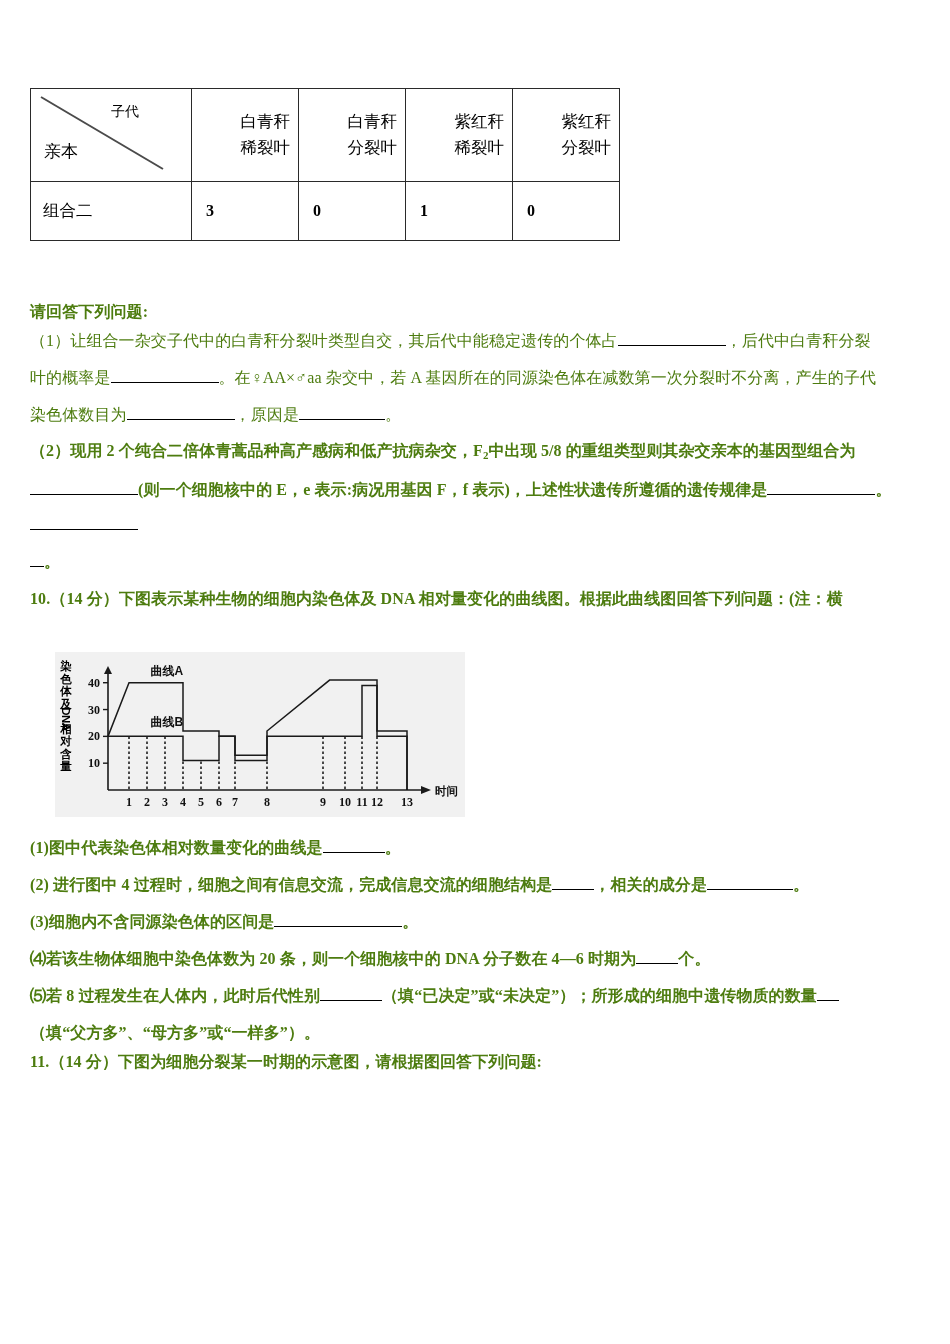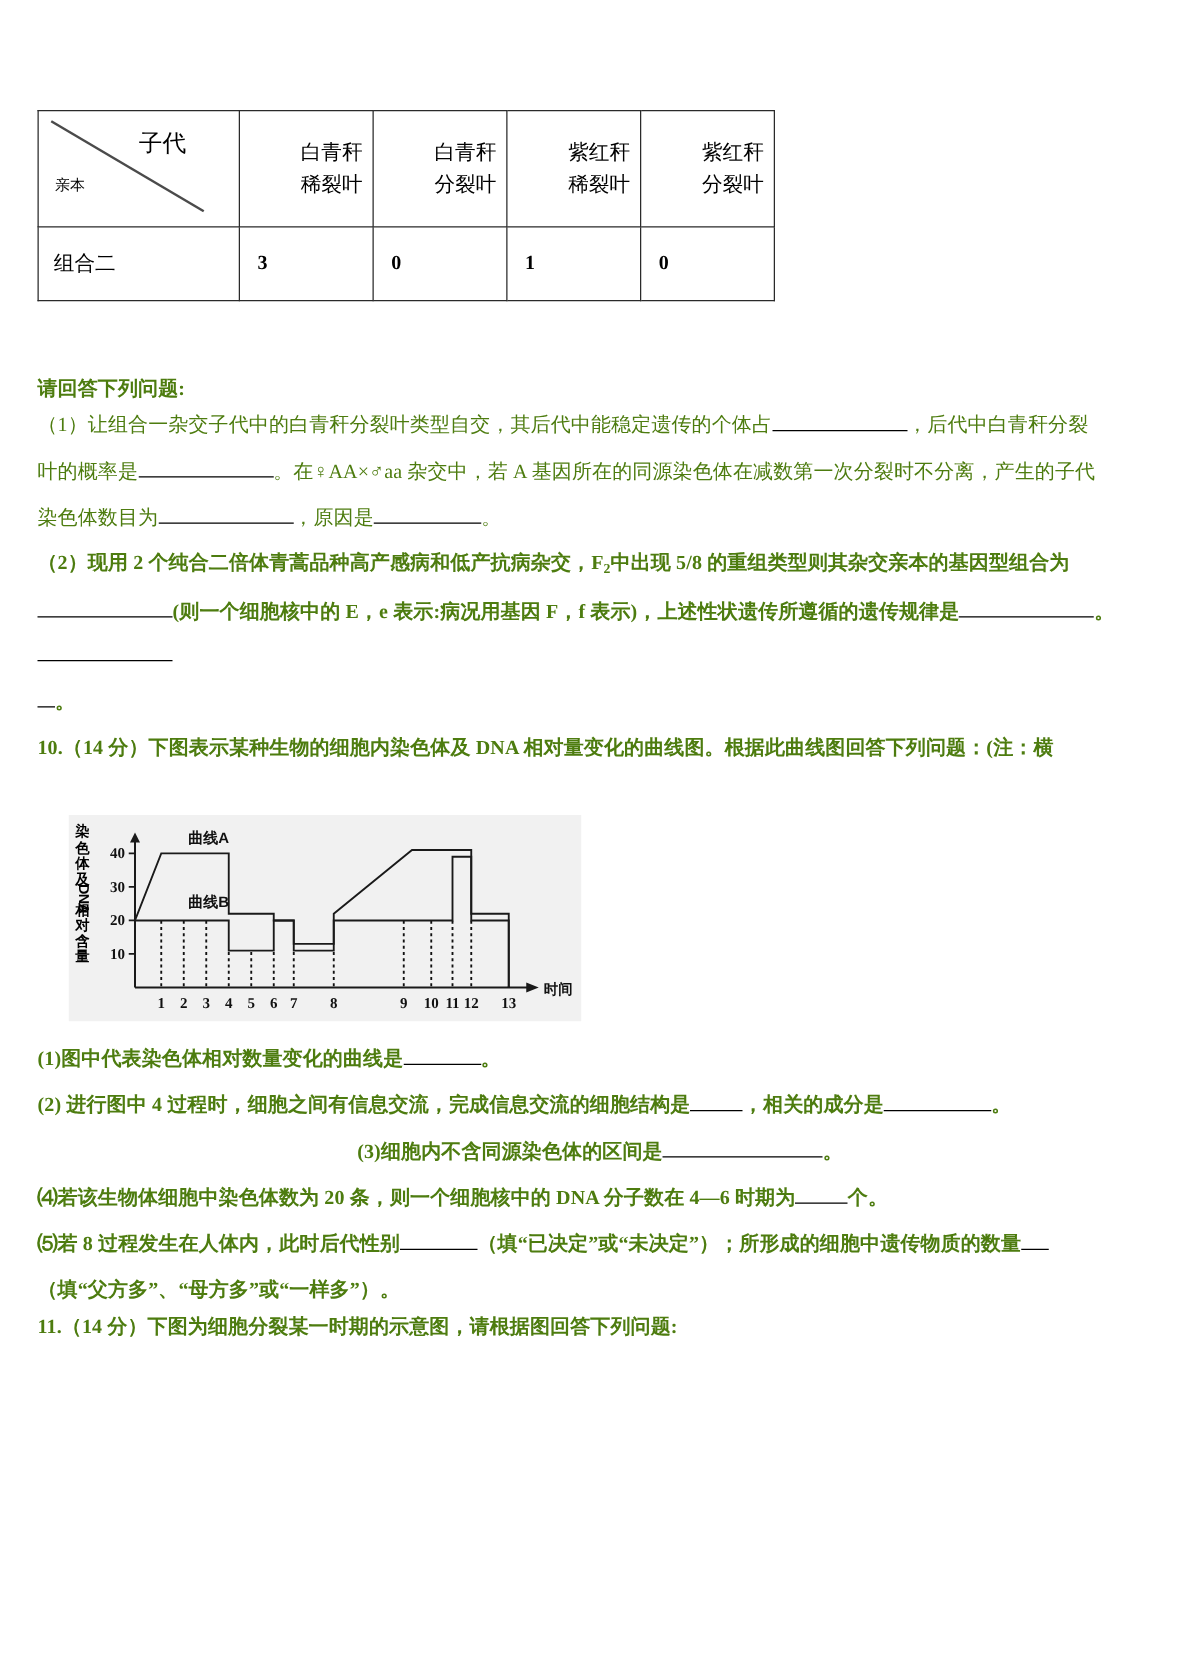--- a/index.html
+++ b/index.html
@@ -57,27 +57,27 @@
     position: absolute;
     left: 0; top: 0;
     width: 100%;
     height: 100%;
     pointer-events: none;
   }
   .corner-child {
     position: absolute;
     left: 80px;
     top: 12px;
-    font-size: 19px;
+    font-size: 14px;
   }
   .corner-parent {
     position: absolute;
     left: 13px;
     top: 50px;
-    font-size: 12px;
+    font-size: 17px;
   }
   .cross-table td.col-head {
     width: 84px;
     text-align: right;
     padding-left: 14px;
   }
   .col-head .l1, .col-head .l2 { display: block; }
   .cross-table td.rowlabel {
     height: 48px;
     font-size: 16.5px;
@@ -265,21 +265,21 @@
   </div>
 
   <div class="para bold" style="left:30px; top:829px; width:900px;">
     <span>(1)图中代表染色体相对数量变化的曲线是</span><span class="ul-blank w-md"></span><span>。</span>
   </div>
 
   <div class="para bold" style="left:30px; top:866px; width:900px;">
     <span>(2) 进行图中 4 过程时，细胞之间有信息交流，完成信息交流的细胞结构是</span><span class="ul-blank w-sm"></span><span>，相关的成分是</span><span class="ul-blank w-lg"></span><span>。</span>
   </div>
 
-  <div class="para bold" style="left:30px; top:903px; width:900px;text-align:center;">
+  <div class="para bold" style="left:30px; top:903px; width:900px;">
     <span>(3)细胞内不含同源染色体的区间是</span><span class="ul-blank w-xxl"></span><span>。</span>
   </div>
 
   <div class="para bold" style="left:30px; top:940px; width:900px;">
     <span>⑷若该生物体细胞中染色体数为 20 条，则一个细胞核中的 DNA 分子数在 4—6 时期为</span><span class="ul-blank w-sm"></span><span>个。</span>
   </div>
 
   <div class="para bold" style="left:30px; top:977px; width:900px;">
     <span>⑸若 8 过程发生在人体内，此时后代性别</span><span class="ul-blank w-md"></span><span>（填“已决定”或“未决定”）；所形成的细胞中遗传物质的数量</span><span class="ul-blank w-sm" style="width:22px"></span><br>
     <span>（填“父方多”、“母方多”或“一样多”）。</span>

